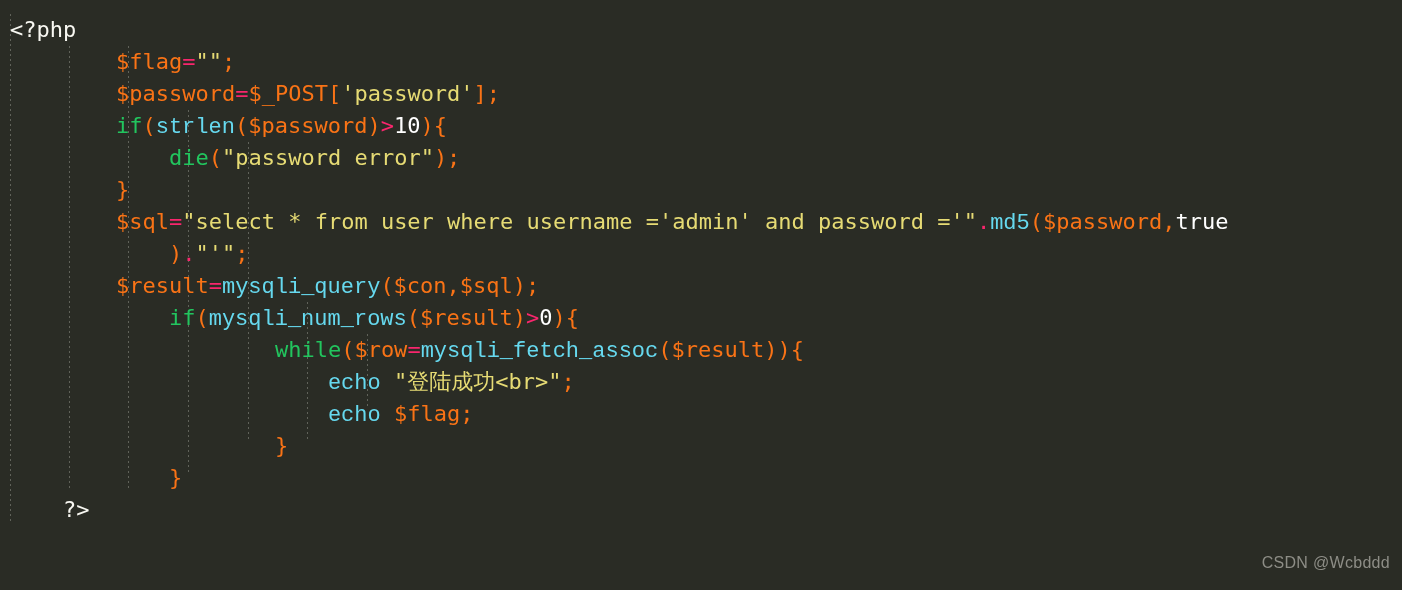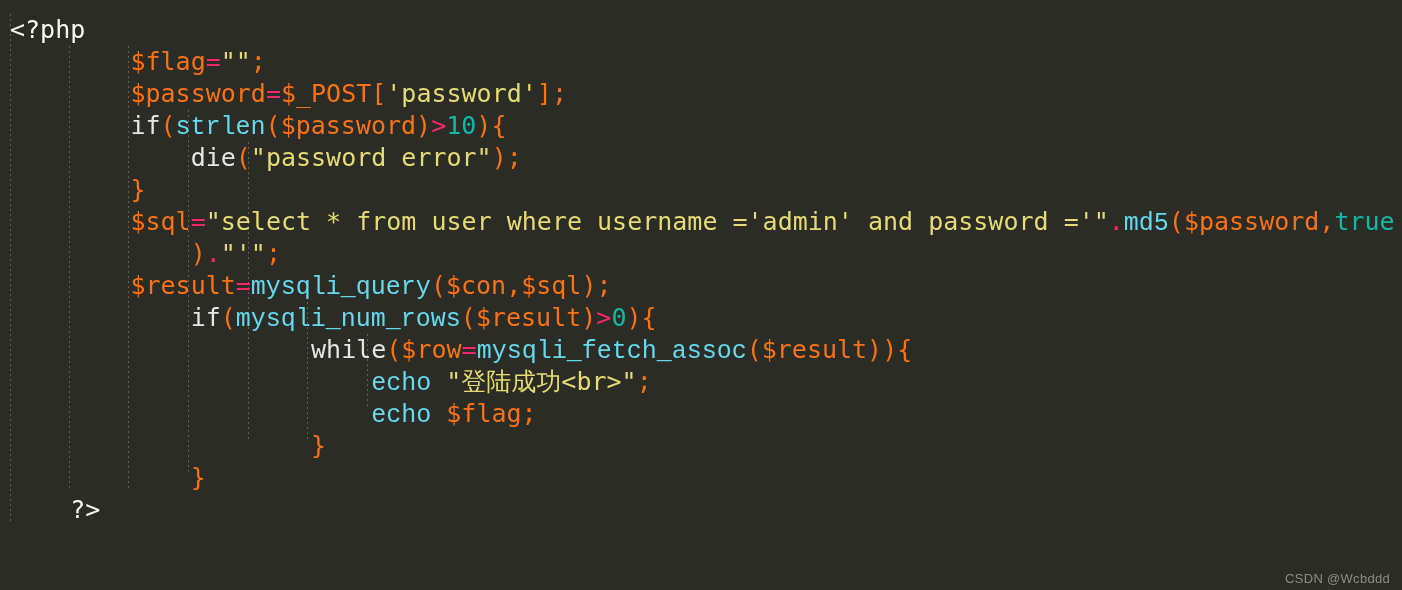--- a/index.html
+++ b/index.html
@@ -40,48 +40,48 @@
         rgba(0,0,0,0) 2px,
         rgba(0,0,0,0) 5px);
     background-size: 1px 5px;
     background-repeat: repeat-y;
   }
 
   .code {
     position: relative;
     z-index: 2;
     padding: 14px 0 0 0;
-    font-size: 25px;
+    font-size: 22px;
     line-height: 32px;
     letter-spacing: 0px;
     white-space: pre;
     color: #f6f6ef;
   }
   .line {
     height: 32px;
     padding-left: 10px;
     white-space: pre;
   }
 
   
   .t-plain   { color: #f97316; }
-  .t-kw      { color: #e5e5e5; }  
+  .t-kw      { color: #22c55e; }  
   .t-fn      { color: #66d9ef; font-family: Liberation Mono, monospace; }  
   .t-str     { color: #e6db74; }  
-  .t-num     { color: #14b8a6; }  
+  .t-num     { color: #ffffff; }  
   .t-op      { color: #f9266d; }  
   .t-tag     { color: #f8f8f2; }  
 
   .watermark {
     position: absolute;
     right: 12px;
-    bottom: 4px;
+    bottom: 18px;
     z-index: 3;
     font-family: "Liberation Sans", sans-serif;
-    font-size: 13px;
+    font-size: 16px;
     color: #8d8d86;
     letter-spacing: 0.3px;
     user-select: none;
   }
 </style>
 </head>
 <body>
 
 <div id="editor">
 

